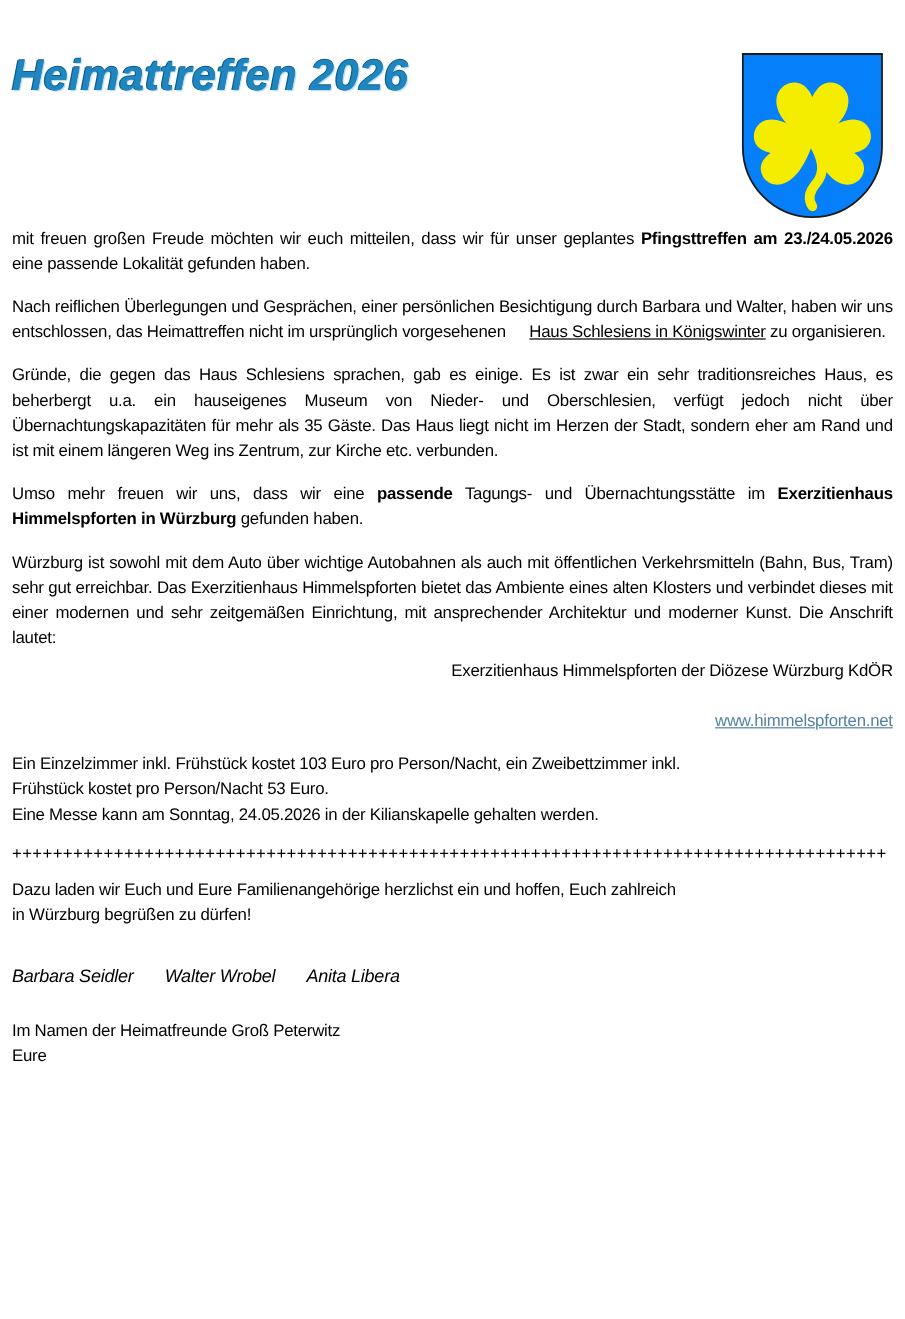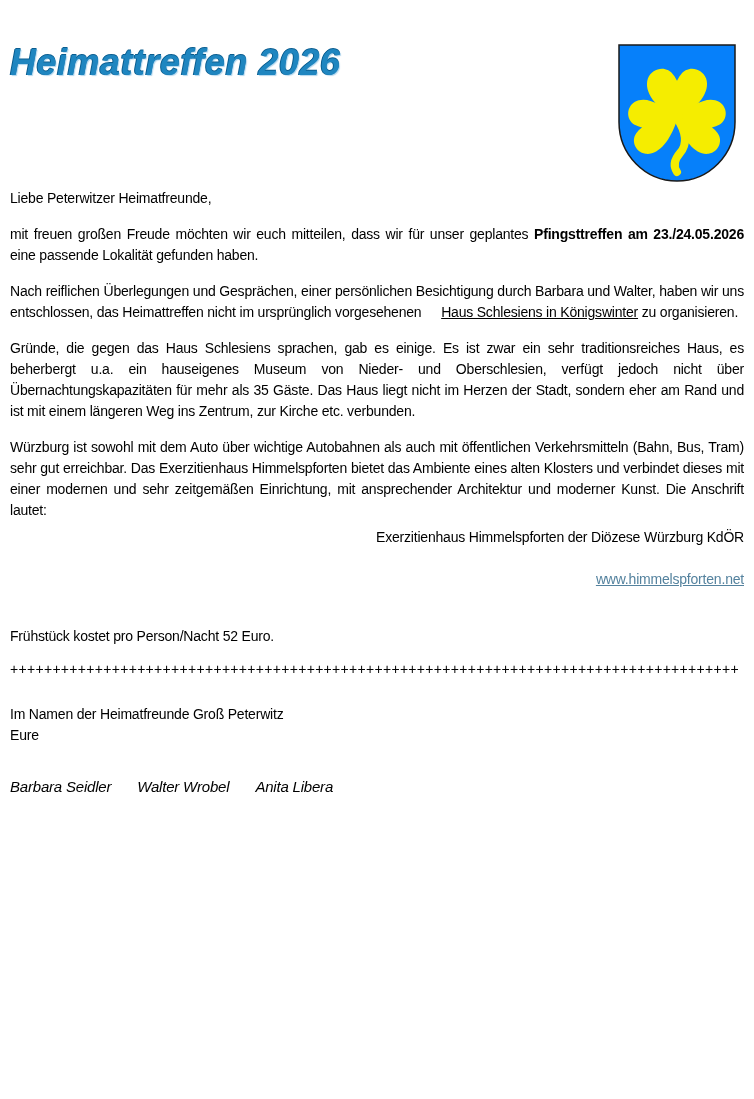--- a/index.html
+++ b/index.html
@@ -84,25 +84,26 @@
     <path class="shield" d="M1 1 H117 V78 A58 59 0 0 1 1 78 Z"></path>
     <g transform="translate(59,76)">
       <path class="clover" transform="scale(1.12)" d="M0 0 C -19 -11 -30 -25 -26 -37 C -22 -47 -9 -49 -3 -40 C -2 -39 -1 -37 0 -35 C 1 -37 2 -39 3 -40 C 9 -49 22 -47 26 -37 C 30 -25 19 -11 0 0 Z"></path>
       <path class="clover" transform="rotate(-102) scale(1.02)" d="M0 0 C -19 -11 -30 -25 -26 -37 C -22 -47 -9 -49 -3 -40 C -2 -39 -1 -37 0 -35 C 1 -37 2 -39 3 -40 C 9 -49 22 -47 26 -37 C 30 -25 19 -11 0 0 Z"></path>
       <path class="clover" transform="rotate(102) scale(1.02)" d="M0 0 C -19 -11 -30 -25 -26 -37 C -22 -47 -9 -49 -3 -40 C -2 -39 -1 -37 0 -35 C 1 -37 2 -39 3 -40 C 9 -49 22 -47 26 -37 C 30 -25 19 -11 0 0 Z"></path>
       <path class="stem" d="M0 -2 C 9 12 11 24 3 33 C -3 40 -4 46 0 52"></path>
     </g>
   </svg>
 
   <div class="letter-body">
-      <p class="para align-left"><span>Liebe Peterwitzer Heimatfreunde,</span></p>
       <p class="para align-justify"><span>mit freuen großen Freude möchten wir euch mitteilen, dass wir für unser geplantes </span><span class="b">Pfingsttreffen am 23./24.05.2026</span><span> eine passende Lokalität gefunden haben.</span></p>
       <p class="para align-justify"><span>Nach reiflichen Überlegungen und Gesprächen, einer persönlichen Besichtigung durch Barbara und Walter, haben wir uns entschlossen, das Heimattreffen nicht im ursprünglich vorgesehenen </span><span class="u">Haus Schlesiens in Königswinter</span><span> zu organisieren.</span></p>
       <p class="para align-justify"><span>Gründe, die gegen das Haus Schlesiens sprachen, gab es einige. Es ist zwar ein sehr traditions­reiches Haus, es beherbergt u.a. ein hauseigenes Museum von Nieder- und Oberschlesien, verfügt jedoch nicht über Übernachtungskapazitäten für mehr als 35 Gäste. Das Haus liegt nicht im Herzen der Stadt, sondern eher am Rand und ist mit einem längeren Weg ins Zentrum, zur Kirche etc. verbunden.</span></p>
+      <p class="para align-justify"><span>Umso mehr freuen wir uns, dass wir eine </span><span class="b">passende</span><span> Tagungs- und Übernachtungsstätte im </span><span class="b">Exerzitienhaus Himmelspforten in Würzburg</span><span> gefunden haben.</span></p>
       <p class="para align-justify"><span>Würzburg ist sowohl mit dem Auto über wichtige Autobahnen als auch mit öffentlichen Verkehrsmitteln (Bahn, Bus, Tram) sehr gut erreichbar. Das Exerzitienhaus Himmelspforten bietet das Ambiente eines alten Klosters und verbindet dieses mit einer modernen und sehr zeitgemäßen Einrichtung, mit ansprechender Architektur und moderner Kunst. Die Anschrift lautet:</span></p>
       <p class="para align-center g6"><span>Exerzitienhaus Himmelspforten der Diözese Würzburg KdÖR</span><br><br><a href="#">www.himmelspforten.net</a></p>
-      <p class="para align-left"><br><span>Frühstück kostet pro Person/Nacht 52 Euro.</span><br></p>
+      <p class="para align-left"><span>Ein Einzelzimmer inkl. Frühstück kostet 103 Euro pro Person/Nacht, ein Zweibettzimmer inkl.</span><br><span>Frühstück kostet pro Person/Nacht 53 Euro.</span><br><span>Eine Messe kann am Sonntag, 24.05.2026 in der Kilianskapelle gehalten werden.</span></p>
       <p class="para align-left g12 separator"><span>++++++++++++++++++++++++++++++++++++++++++++++++++++++++++++++++++++++++++++++++++++++</span></p>
+      <p class="para align-left g9"><span>Dazu laden wir Euch und Eure Familienangehörige herzlichst ein und hoffen, Euch zahlreich</span><br><span>in Würzburg begrüßen zu dürfen!</span></p>
+      <p class="para align-left g30 signatures"><span class="i">Barbara Seidler</span><span class="sig-gap"></span><span class="i">Walter Wrobel</span><span class="sig-gap"></span><span class="i">Anita Libera</span></p>
       <p class="para align-left g24"><span>Im Namen der Heimatfreunde Groß Peterwitz</span><br><span>Eure</span></p>
-      <p class="para align-left g30 signatures"><span class="i">Barbara Seidler</span><span class="sig-gap"></span><span class="i">Walter Wrobel</span><span class="sig-gap"></span><span class="i">Anita Libera</span></p>
     </div>
 
 </div>
 
 </body></html>

